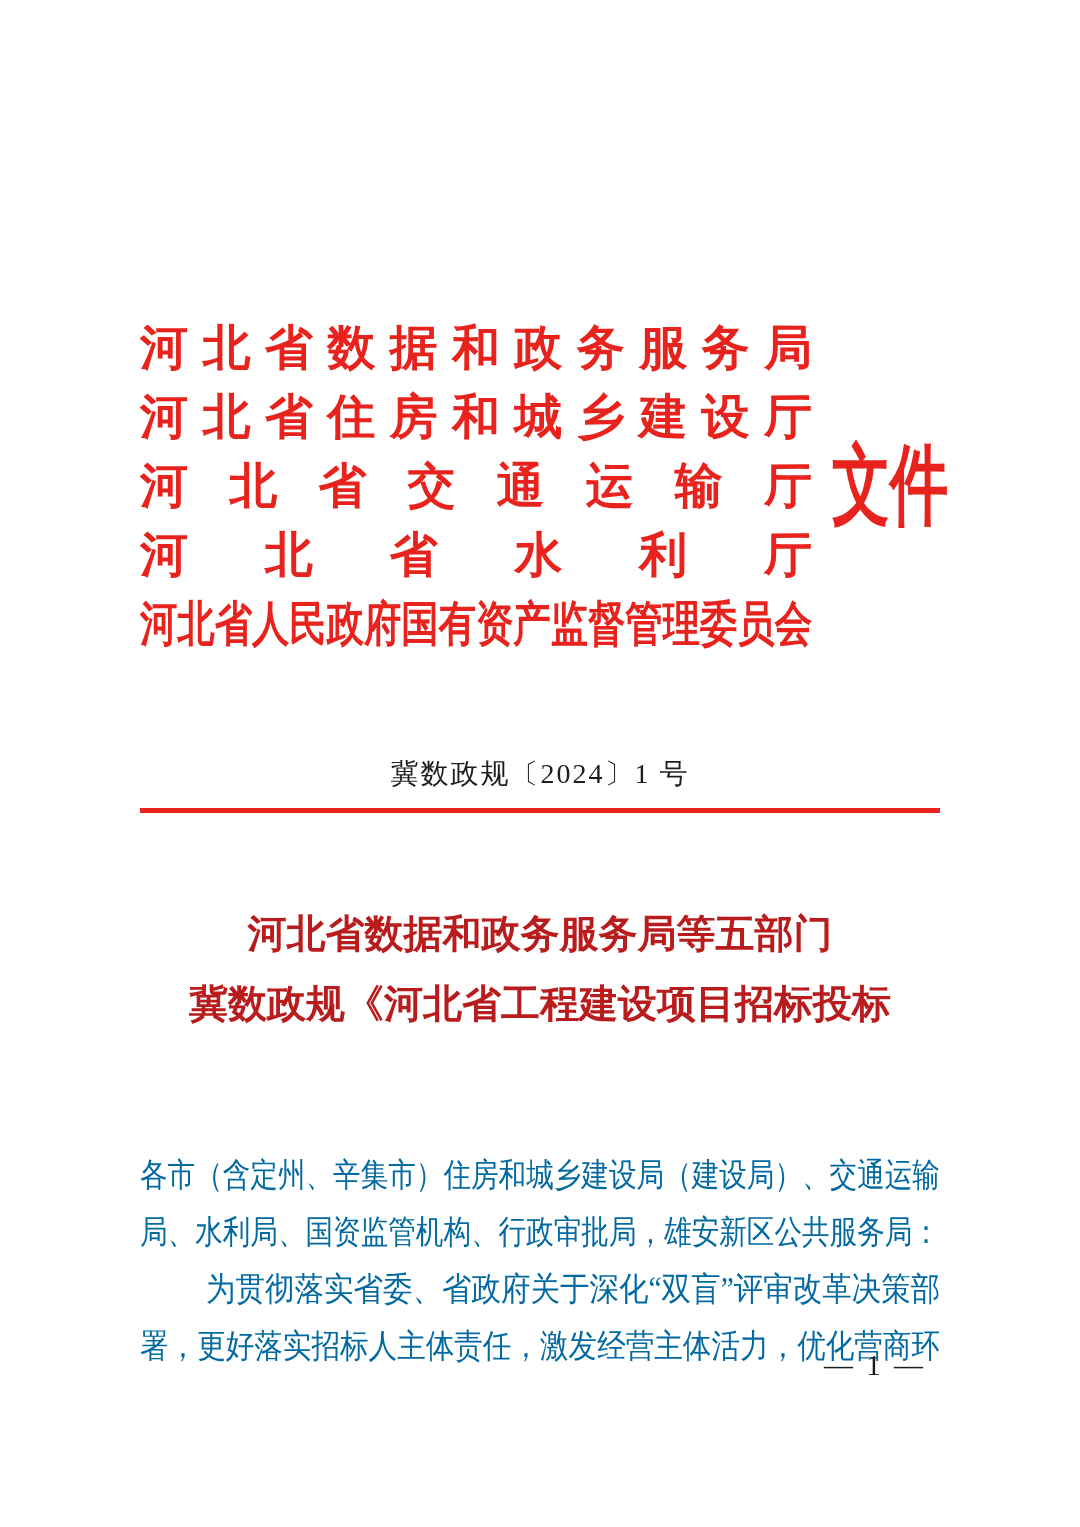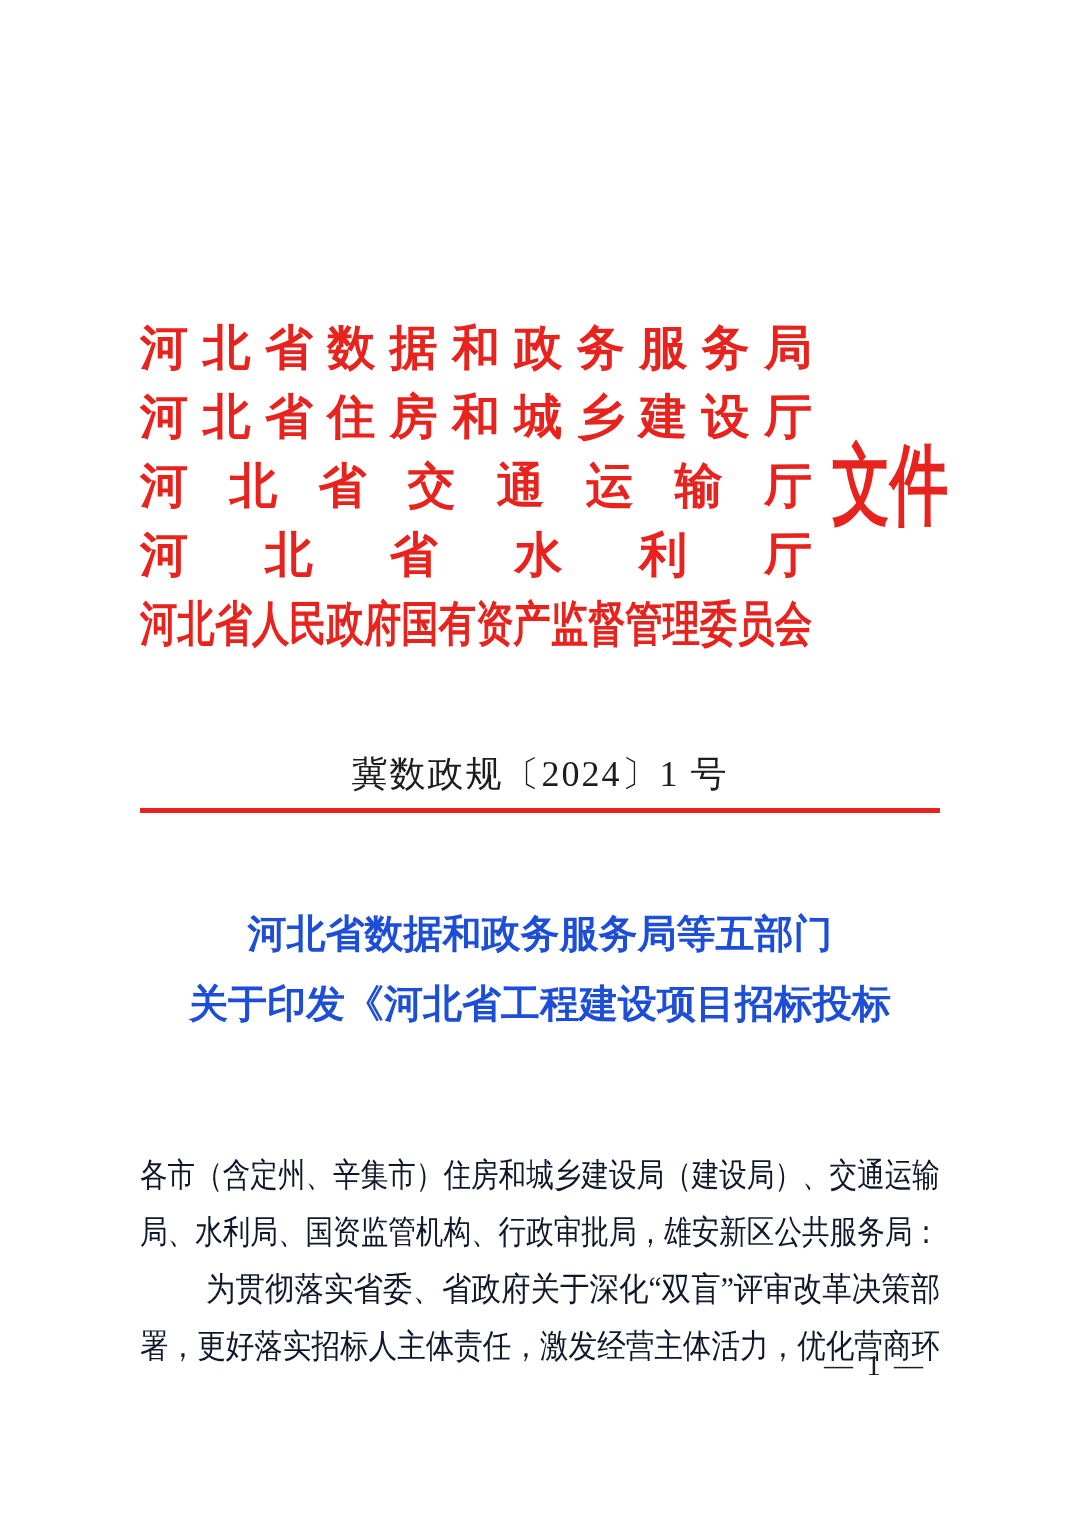--- a/index.html
+++ b/index.html
@@ -44,53 +44,53 @@
   }
   
   .doc-number {
     position: absolute;
     top: 754px;
     left: 140px;
     width: 800px;
     height: 40px;
     line-height: 40px;
     text-align: center;
-    font-size: 36px;
+    font-size: 28px;
     color: #1d1d1d;
     letter-spacing: 2px;
   }
   
   .red-rule {
     position: absolute;
     top: 808px;
     left: 140px;
     width: 800px;
     height: 5px;
     background: #e8231d;
   }
   
   .title {
     position: absolute;
     top: 899px;
     left: 140px;
     width: 800px;
     text-align: center;
     font-weight: bold;
-    color: #1d4ed8;
+    color: #b91c1c;
     font-size: 39px;
   }
   .t-line { height: 70px; line-height: 70px; white-space: nowrap; }
   
   .body-text {
     position: absolute;
     top: 1147px;
     left: 140px;
     width: 800px;
     font-size: 33px;
-    color: #0f172a;
+    color: #0369a1;
   }
   .b-line { height: 57px; line-height: 57px; white-space: nowrap; }
   .b-line.indent { margin-left: 66px; width: 734px; }
   
   .page-number {
     position: absolute;
     top: 1348px;
     left: 810px;
     width: 130px;
     height: 34px;
@@ -156,21 +156,21 @@
   </div>
 
   <div class="doc-type">文件</div>
 
   <div class="doc-number">冀数政规〔2024〕1 号</div>
 
   <div class="red-rule"></div>
 
   <div class="title">
     <div class="t-line">河北省数据和政务服务局等五部门</div>
-    <div class="t-line">关于印发《河北省工程建设项目招标投标</div>
+    <div class="t-line">冀数政规《河北省工程建设项目招标投标</div>
   </div>
 
   <div class="body-text">
     <div class="b-line" style="transform: scaleX(0.8359); transform-origin: left center;">各市（含定州、辛集市）住房和城乡建设局（建设局）、交通运输</div>
     <div class="b-line" style="transform: scaleX(0.8359); transform-origin: left center;">局、水利局、国资监管机构、行政审批局，雄安新区公共服务局：</div>
     <div class="b-line indent" style="transform: scaleX(0.894); transform-origin: left center;">为贯彻落实省委、省政府关于深化“双盲”评审改革决策部</div>
     <div class="b-line" style="transform: scaleX(0.8658); transform-origin: left center;">署，更好落实招标人主体责任，激发经营主体活力，优化营商环</div>
   </div>
 
   <div class="page-number">— 1 —</div>

